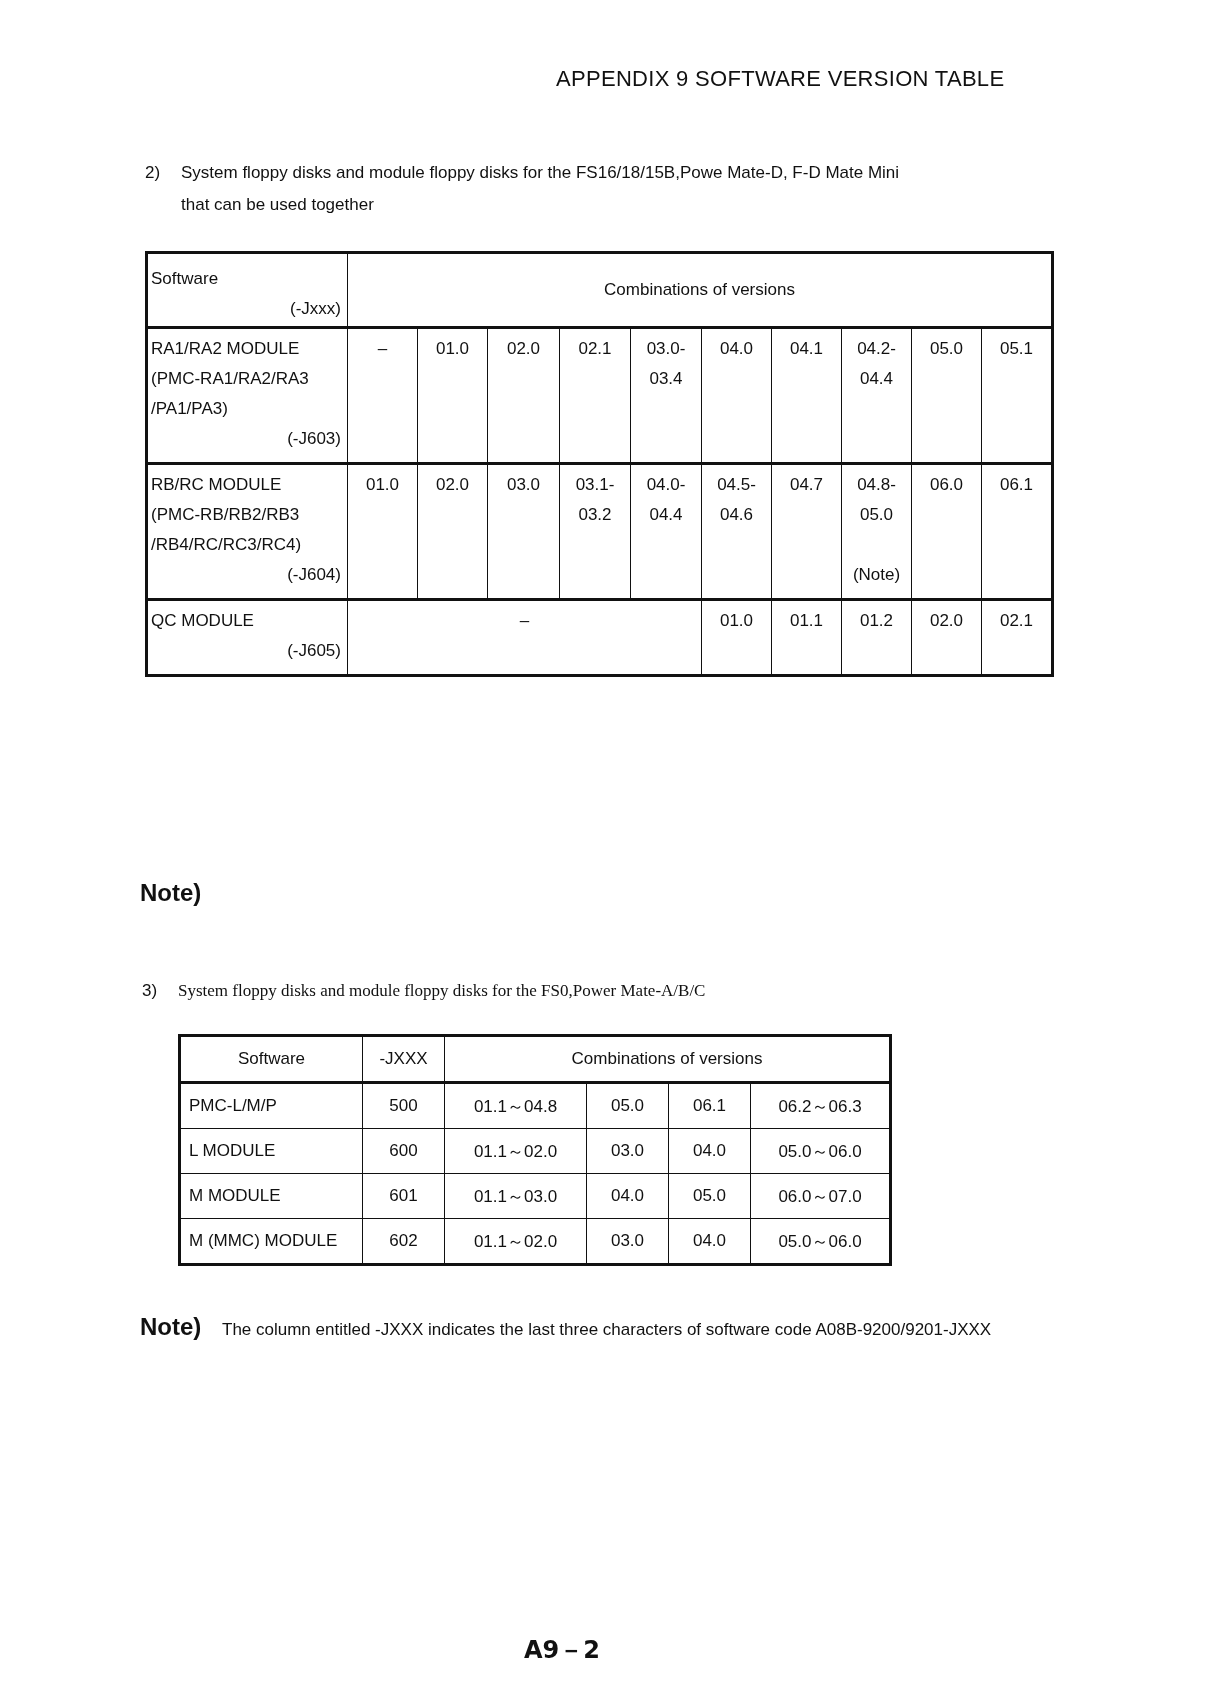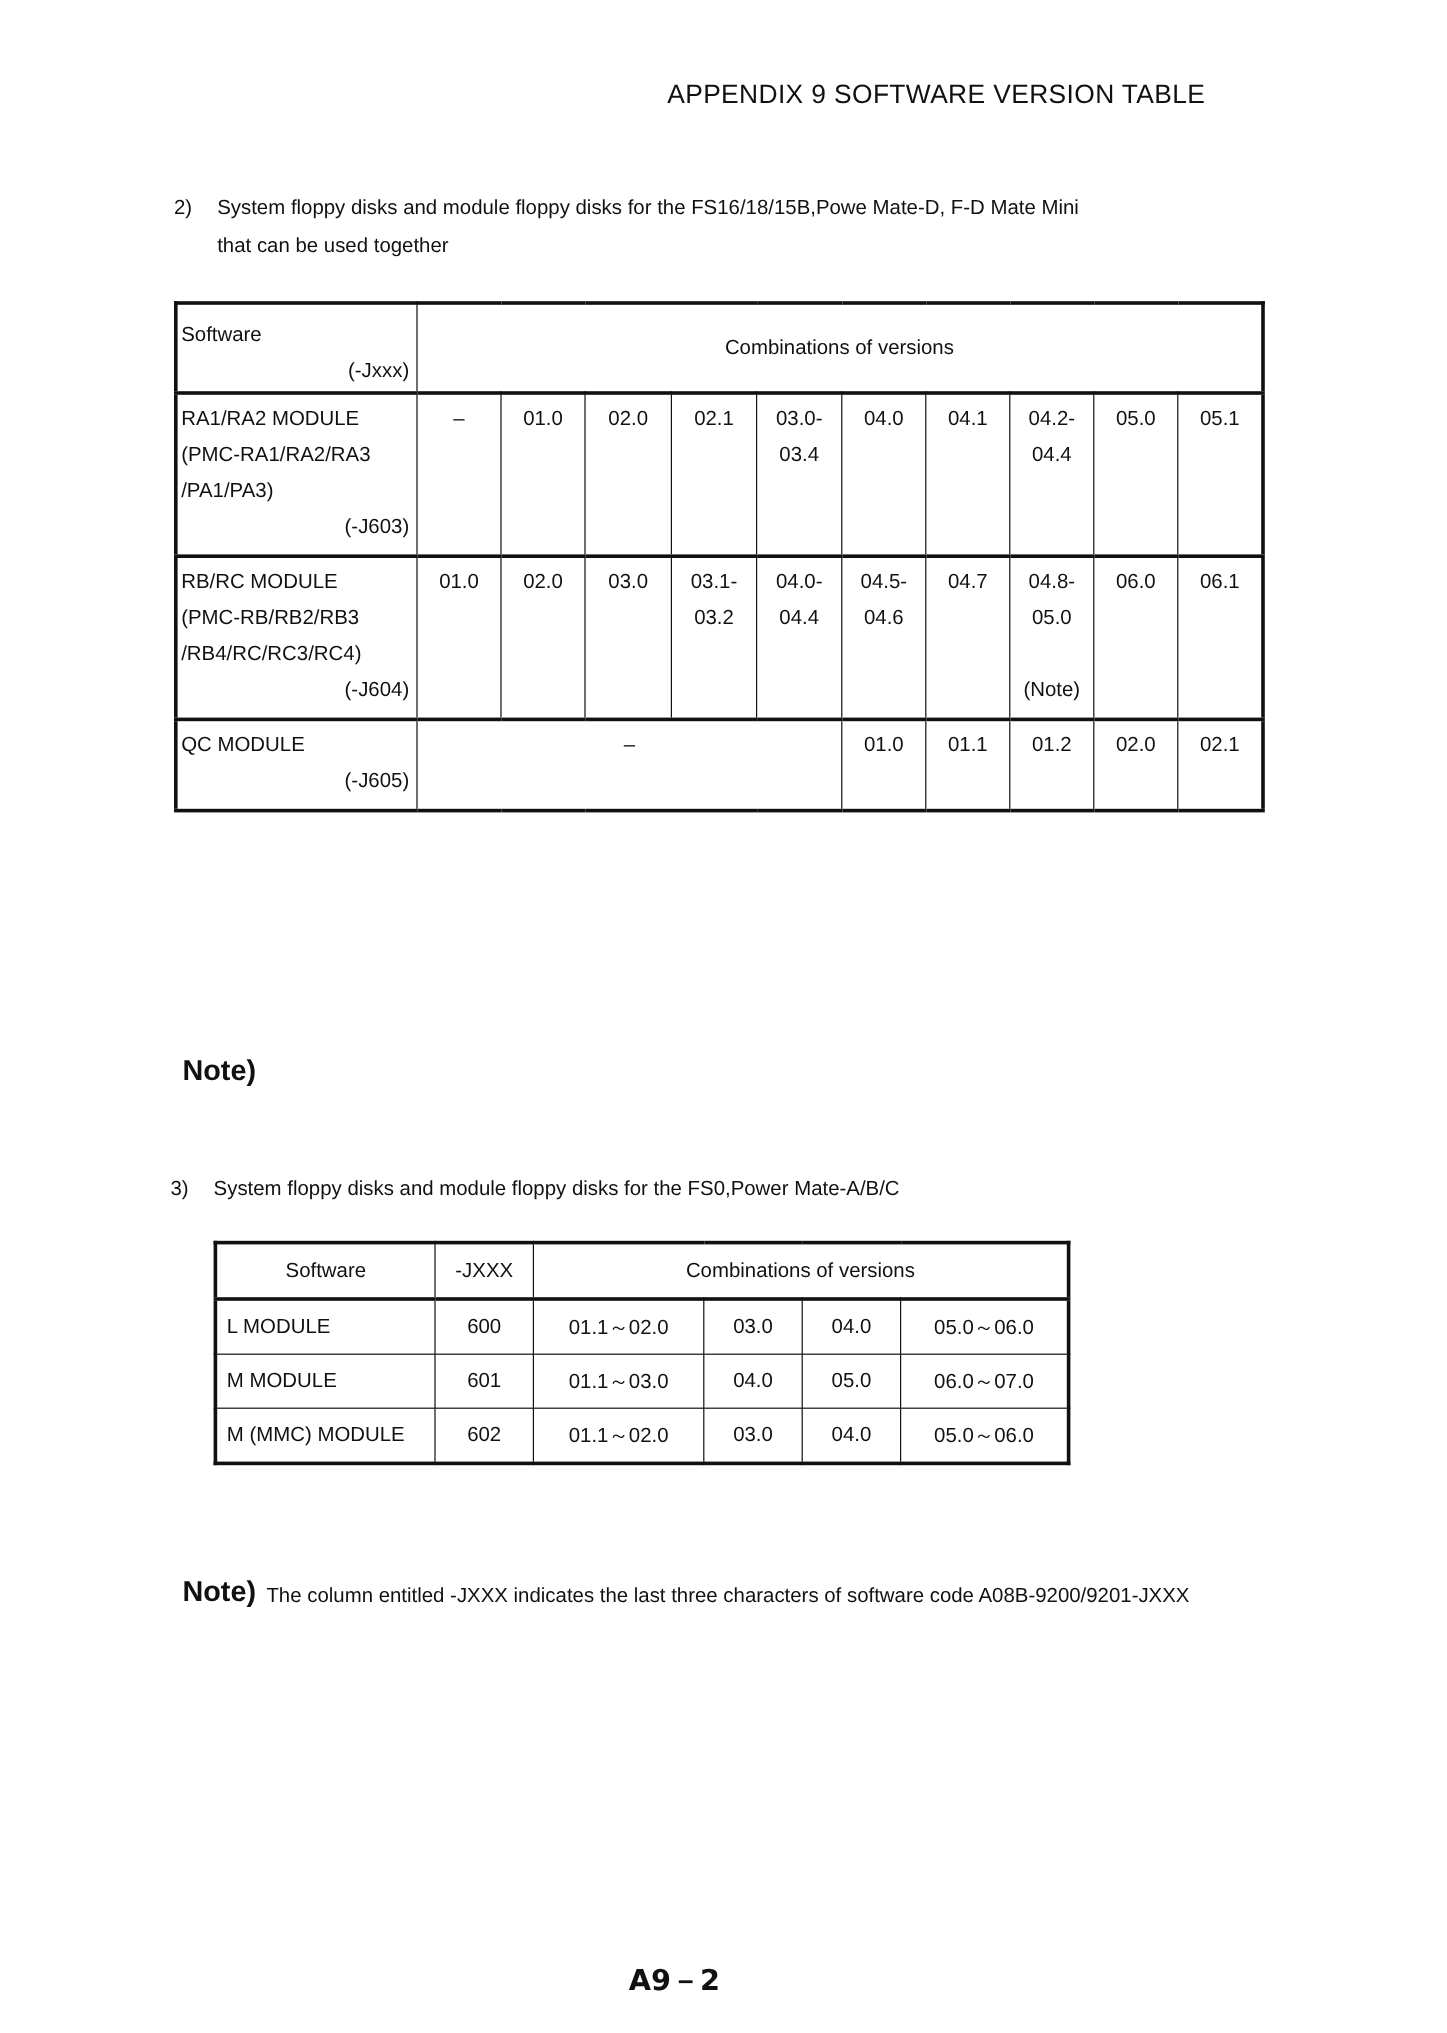--- a/index.html
+++ b/index.html
@@ -9,21 +9,21 @@
   }
   .header {
     position: absolute; left: 556px; top: 66px; font-size: 22px; letter-spacing: 0.3px;
   }
   .para {
     position: absolute; font-size: 17px; line-height: 32px;
   }
   .para .num { position: absolute; left: 0; top: 0; }
   .para .txt { position: absolute; left: 36px; top: 0; }
   .note { position: absolute; font-size: 17px; line-height: 31px; }
-  .note .lbl { position: absolute; left: 12px; top: -3px; font-size: 24px; font-weight: bold; }
+  .note .lbl { position: absolute; left: 0; top: -3px; font-size: 24px; font-weight: bold; }
   .note .txt { position: absolute; left: 82px; top: 0; text-align: justify; }
 
   table { border-collapse: collapse; position: absolute; }
   td, th { border: 1.5px solid #111; padding: 0; vertical-align: top; font-weight: normal; }
   .t1 { left: 145px; top: 251px; border: 3px solid #111; font-size: 17px; }
   .t1 td { line-height: 30px; }
   .t1 .sw { width: 190px; padding-left: 3px; padding-right: 6px; }
   .t1 .sw .code { text-align: right; }
   .t1 .v { text-align: center; padding-top: 5px; }
   .t1 .hdr-comb { text-align: center; vertical-align: middle; }
@@ -133,39 +133,47 @@
 
 </tbody>
   </table>
 
 <div class="note" style="left:140px; top:880px; width:920px; height:70px;">
   <span class="lbl">Note)</span>
 </div>
 
 <div class="para" style="left:142px; top:975px; width:920px; height:34px;">
   <span class="num">3)</span>
-  <span class="txt" style="white-space:nowrap;">System floppy disks and module floppy disks for the FS0,Power Mate-A/B/C</span>
+  <span class="txt" style="white-space:nowrap;font-family:Liberation Serif, serif;">System floppy disks and module floppy disks for the FS0,Power Mate-A/B/C</span>
 </div>
 
 <table class="t2">
   <colgroup>
     <col style="width:183px">
       <col style="width:82px">
       <col style="width:142px">
       <col style="width:82px">
       <col style="width:82px">
       <col style="width:140px">
   </colgroup>
   <tbody>
       <tr class="hrow">
     <td class="c">Software</td>
     <td class="c">-JXXX</td>
     <td class="c" colspan="4">Combinations of versions</td>
   </tr>
   <tr>
+    <td>PMC-L/M/P</td>
+    <td class="c">500</td>
+    <td class="c">01.1～04.8</td>
+    <td class="c">05.0</td>
+    <td class="c">06.1</td>
+    <td class="c">06.2～06.3</td>
+  </tr>
+  <tr>
     <td>L MODULE</td>
     <td class="c">600</td>
     <td class="c">01.1～02.0</td>
     <td class="c">03.0</td>
     <td class="c">04.0</td>
     <td class="c">05.0～06.0</td>
   </tr>
   <tr>
     <td>M MODULE</td>
     <td class="c">601</td>

